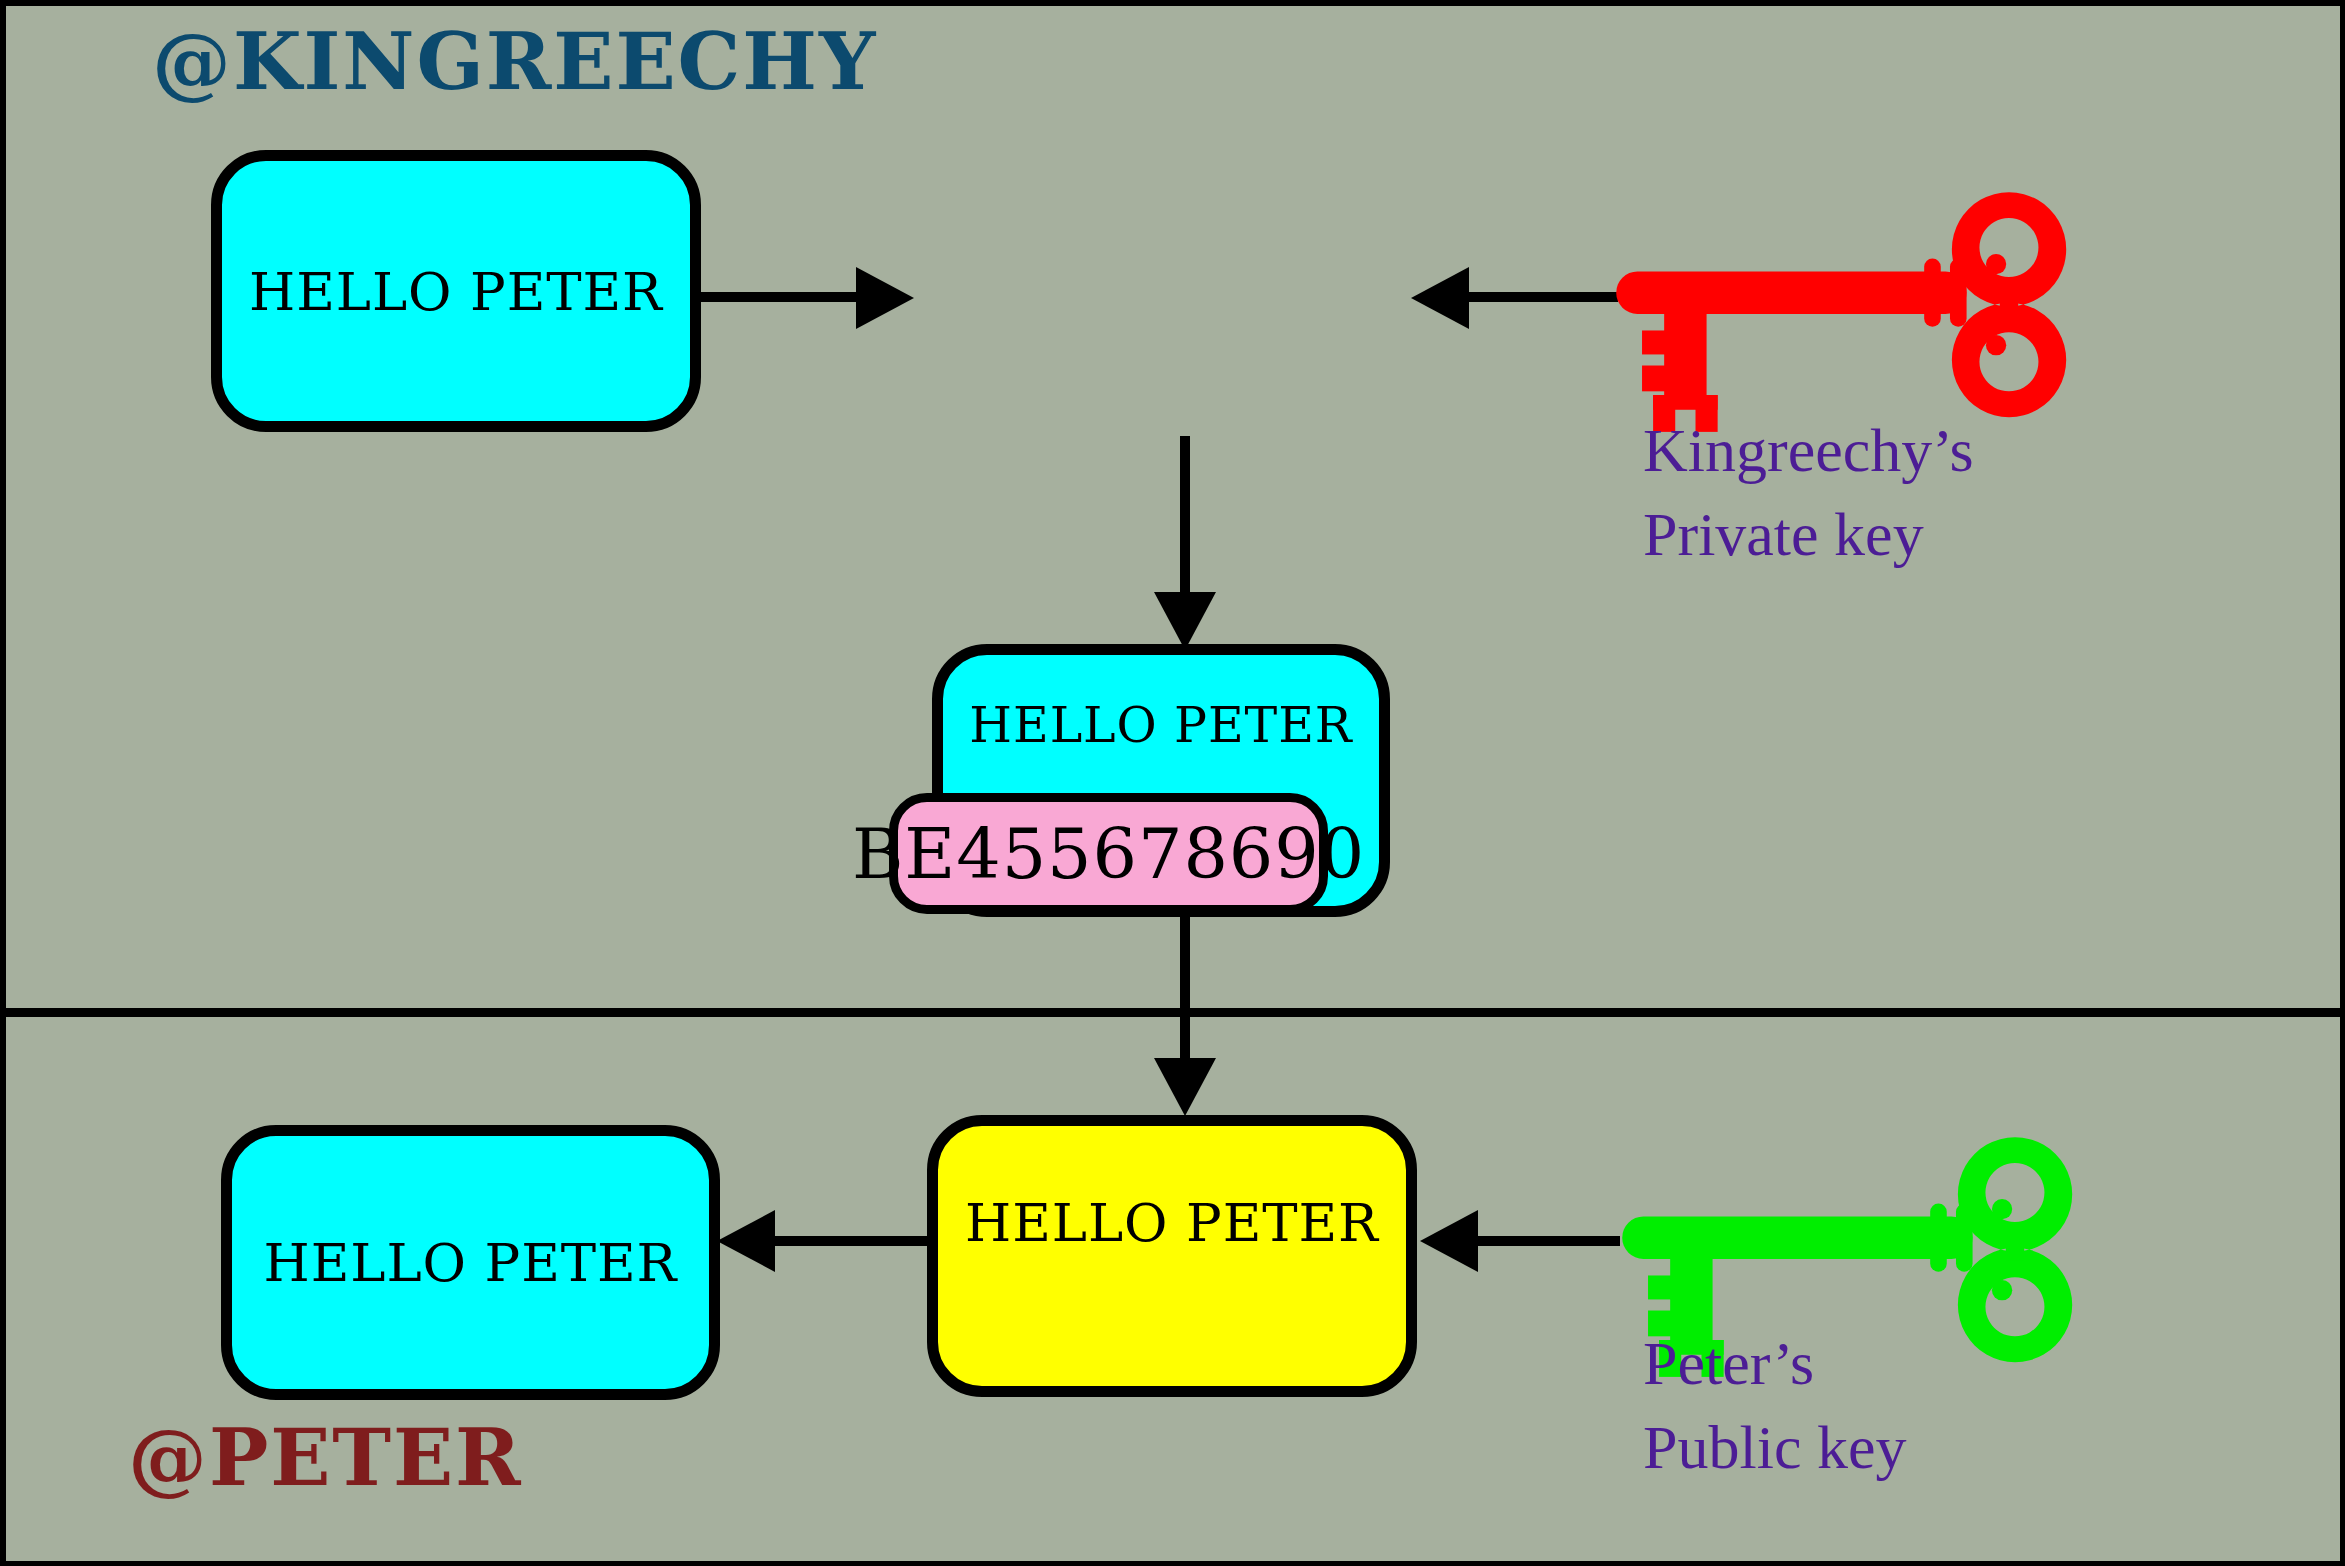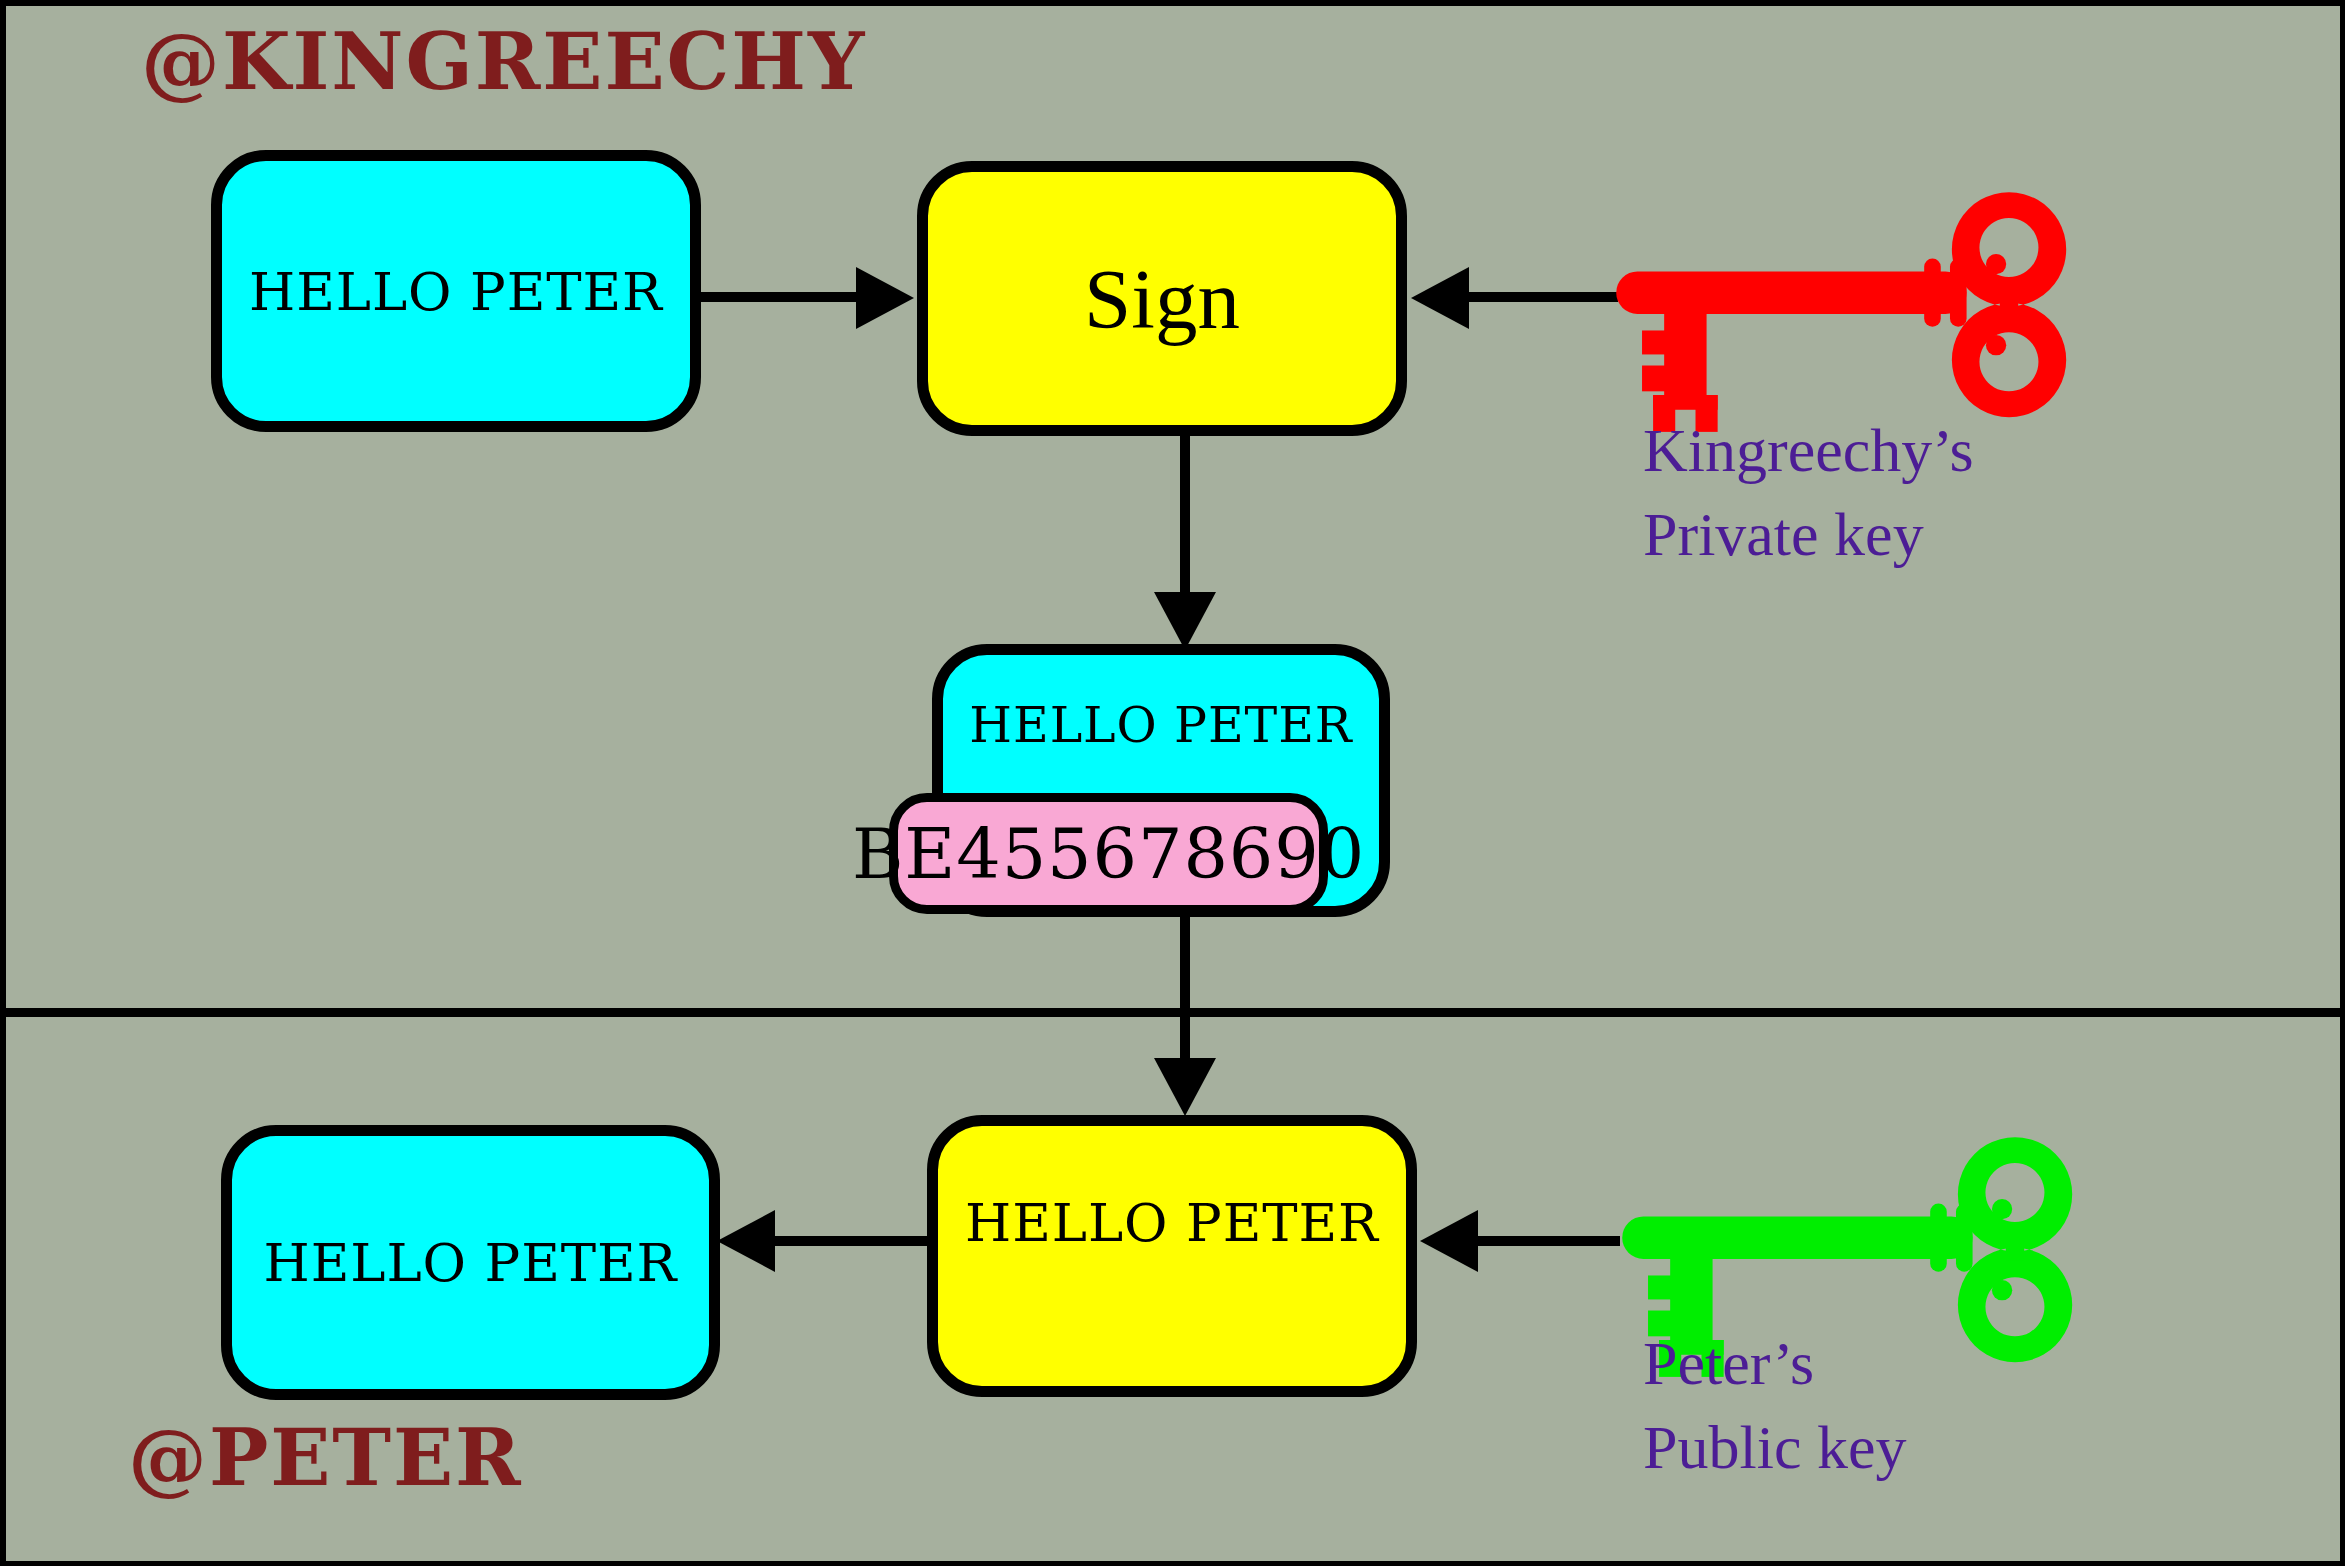--- a/index.html
+++ b/index.html
@@ -26,21 +26,21 @@
   }
   .box-a{left:205px;top:144px;width:490px;height:282px;background:#00FFFF;font-size:53px;}
   .box-sign{left:911px;top:155px;width:490px;height:275px;background:#FFFF00;font-size:85px;font-family:"Liberation Serif",serif;}
   .box-mid{left:926px;top:638px;width:458px;height:273px;background:#00FFFF;}
   .mid-msg{position:absolute;left:926px;top:650px;width:458px;height:139px;display:flex;align-items:center;justify-content:center;font-size:49px;}
   .box-sig{left:883px;top:787px;width:439px;height:121px;border-width:9.4px;border-radius:38px;background:#f9a8d4;font-size:70px;}
   .box-verify{left:921px;top:1109px;width:490px;height:282px;background:#FFFF00;align-items:flex-start;padding-top:66px;font-size:53px;}
   .box-result{left:215px;top:1119px;width:499px;height:275px;background:#00FFFF;font-size:53px;}
 
   .title{position:absolute;font-family:"DejaVu Serif","Liberation Serif",serif;font-weight:bold;letter-spacing:1.9px;white-space:nowrap;}
-  .title-top{left:135px;top:9.4px;font-size:79px;color:#7f1d1d;}
+  .title-top{left:146px;top:9.4px;font-size:79px;color:#0c4a6e;}
   .title-bottom{left:122px;top:1405px;font-size:79px;color:#7f1d1d;}
 
   .key-label{position:absolute;font-size:62px;line-height:1.35;color:#4c1d95;white-space:nowrap;}
   .label-top{left:1637px;top:403px;}
   .label-bottom{left:1637px;top:1316px;}
 
   .stem-h{position:absolute;height:10.4px;background:#000;}
   .stem-v{position:absolute;width:10.4px;background:#000;}
   .head{position:absolute;width:0;height:0;}
   .head-right{border-top:31px solid transparent;border-bottom:31px solid transparent;border-left:58px solid #000;}
@@ -86,23 +86,20 @@
 <div class="canvas">
 
   <div class="divider"></div>
 
   <div class="title title-top">@KINGREECHY</div>
 
   <div class="box fancy box-a">
     <span>HELLO PETER</span>
   </div>
 
-  <div class="box box-sign">
-    <span>Sign</span>
-  </div>
 
   <div class="stem-h" style="left:695px;top:286px;width:158px;"></div>
   <div class="head head-right" style="left:850px;top:261px;"></div>
 
   <div class="head head-left" style="left:1405px;top:261px;"></div>
   <div class="stem-h" style="left:1461px;top:286px;width:151px;"></div>
 
   <svg class="key-svg key-red" width="461" height="277" viewBox="0 0 500 300">
     <use href="#key-shape" fill="#FF0000"></use>
   </svg>

